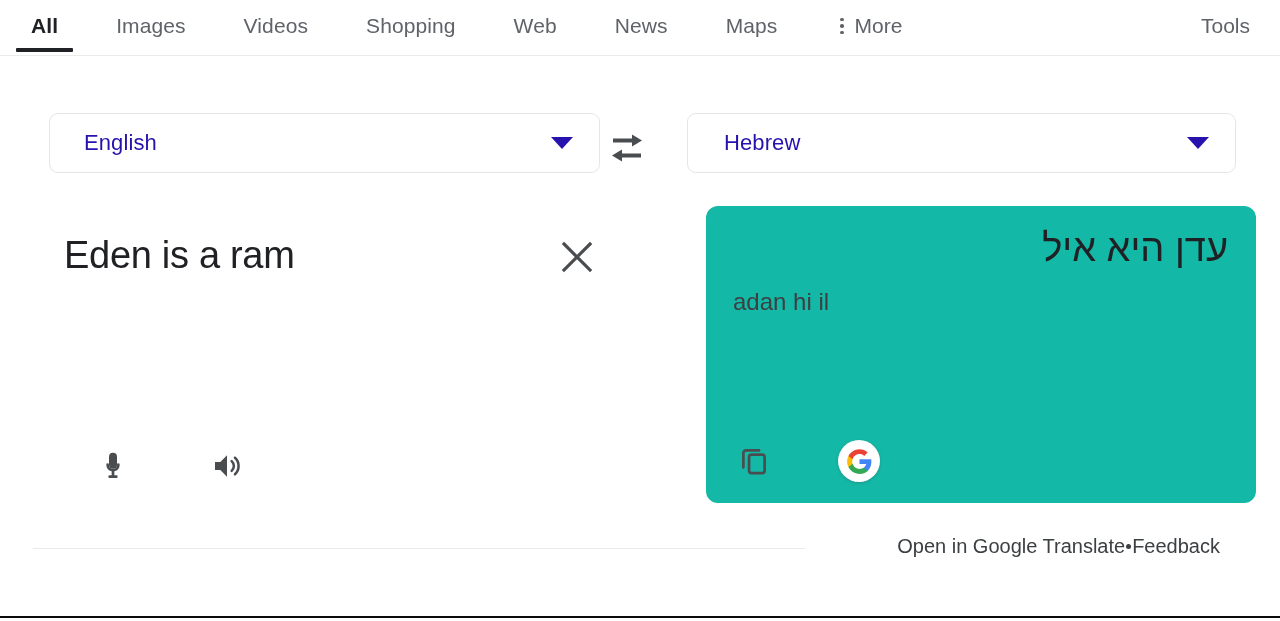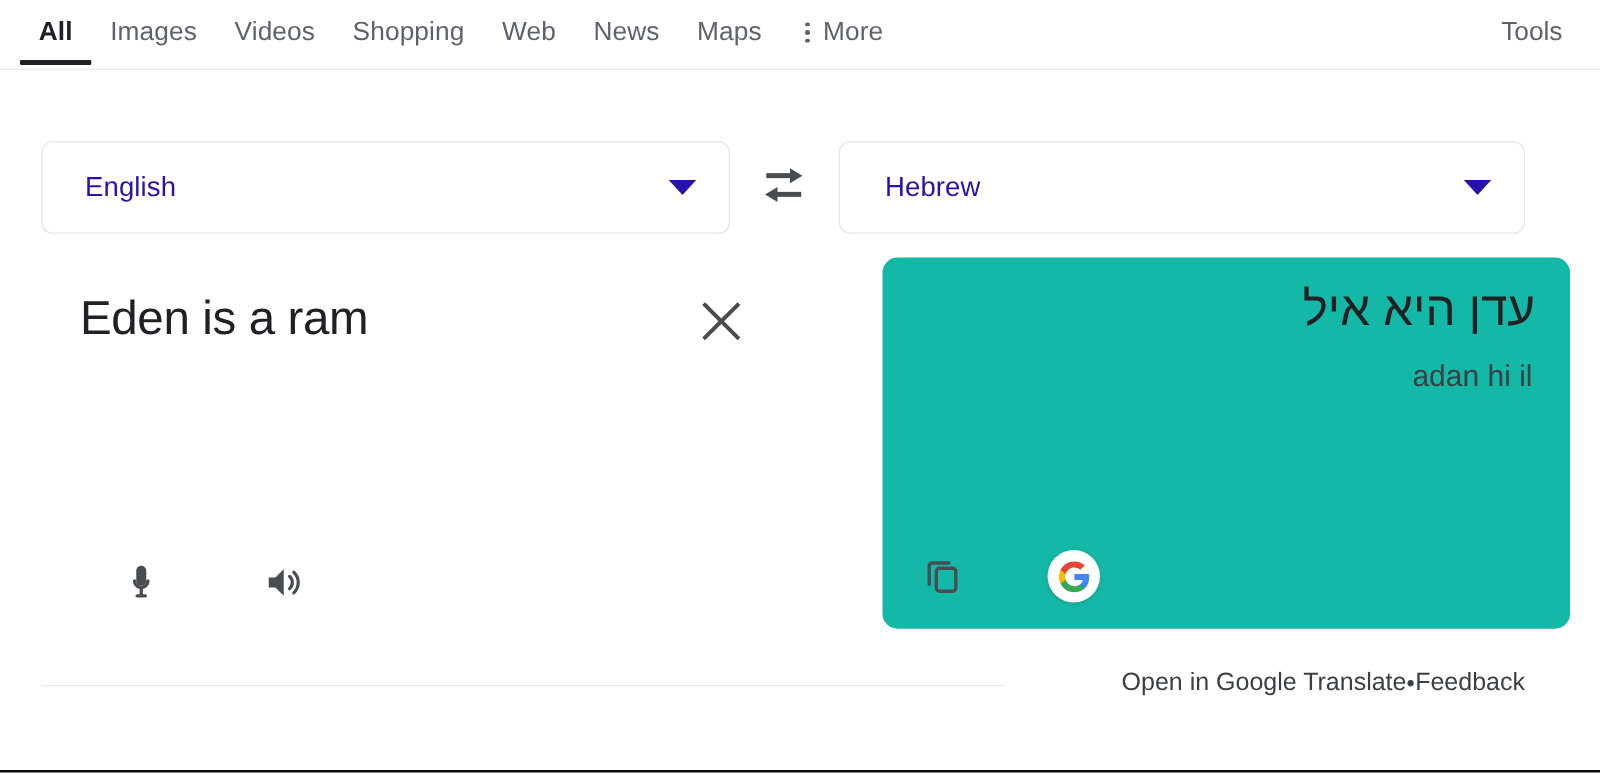--- a/index.html
+++ b/index.html
@@ -26,20 +26,21 @@
     height: 56px;
     border-bottom: 1px solid #ebebeb;
     background: #fff;
   }
   .nav-tabs {
     position: absolute;
     left: 16px; top: 0;
     height: 56px;
     display: flex;
     align-items: flex-start;
+    gap: 28px;
   }
   .nav-tab {
     position: relative;
     height: 52px;
     display: flex;
     align-items: center;
     padding: 0 15px;
     font-size: 21px;
     color: #5f6368;
     letter-spacing: 0.1px;
@@ -86,25 +87,26 @@
     align-items: center;
     font-size: 21px;
     color: #5f6368;
     cursor: pointer;
   }
 
   
   .lang-select {
     position: absolute;
     top: 113px;
-    height: 74px;
+    height: 60px;
     border: 1px solid #e4e6e8;
     border-radius: 9px;
     background: #fff;
     cursor: pointer;
+    margin-left: 16px;
   }
   #lang-source { left: 33px; width: 551px; }
   #lang-target { left: 671px; width: 549px; }
   .lang-label {
     position: absolute;
     left: 34px;
     top: 50%;
     transform: translateY(-50%);
     font-size: 22px;
     color: #2712ae;
@@ -180,21 +182,21 @@
     text-align: right;
     direction: rtl;
     font-size: 38px;
     line-height: 48px;
     color: #202124;
   }
   #transliteration {
     position: absolute;
     left: 27px; top: 81px;
     right: 30px;
-    text-align: right;
+    text-align: left;
     font-size: 24px;
     line-height: 30px;
     color: #3c4043;
   }
   .res-actions {
     position: absolute;
     left: 26px; bottom: 20px;
     display: flex;
     align-items: center;
     gap: 62px;

